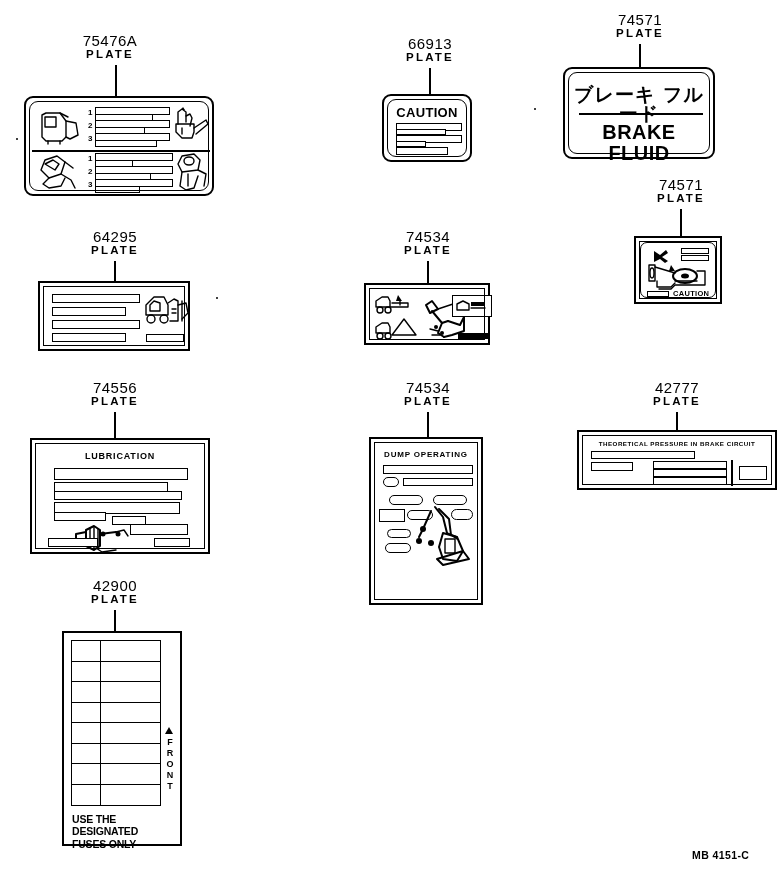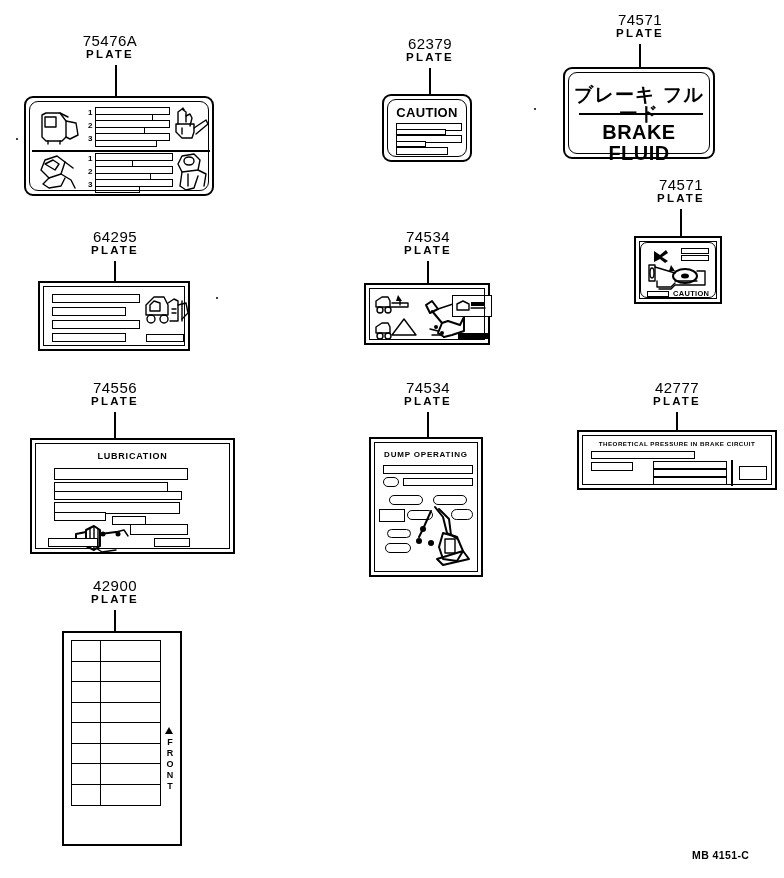--- a/index.html
+++ b/index.html
@@ -287,21 +287,21 @@
         <ellipse class="ln-thin" cx="17" cy="9" rx="5" ry="4"></ellipse>
         <path class="ln-thin" d="M10 20 L8 34 L14 38 L22 36 L26 24"></path>
         <path class="ln-thin" d="M26 18 L34 22 L32 34"></path>
         <path class="ln-thin" d="M16 22 L16 34"></path>
       </svg>
     </div>
   </div>
   <div class="speck" style="left:16px; top:138px;"></div>
 
   <div class="callout" style="left:375px; top:36px; width:110px;">
-    <span class="partno">62379</span>
+    <span class="partno">66913</span>
     <span class="partname">PLATE</span>
   </div>
   <div class="leader" style="left:429px; top:68px; height:27px;"></div>
 
   <div class="plate rounded double" style="left:382px; top:94px; width:90px; height:68px;">
     <div class="plate-inner">
       <div class="caution-hdr" style="top:4px;">CAUTION</div>
       <div class="bar" style="left:6px; top:21px; width:66px; height:8px;"></div>
       <div class="bar" style="left:6px; top:27px; width:50px; height:6px;"></div>
       <div class="bar" style="left:6px; top:33px; width:66px; height:8px;"></div>
@@ -430,21 +430,21 @@
       <div class="bar solid" style="left:86px; top:42px; width:30px; height:6px;"></div>
     </div>
   </div>
 
   <div class="callout" style="left:60px; top:380px; width:110px;">
     <span class="partno">74556</span>
     <span class="partname">PLATE</span>
   </div>
   <div class="leader" style="left:114px; top:412px; height:28px;"></div>
 
-  <div class="plate double" style="left:30px; top:438px; width:205px; height:116px;">
+  <div class="plate double" style="left:30px; top:438px; width:180px; height:116px;">
     <div class="plate-inner">
       <div class="lub-hdr" style="top:6px;">LUBRICATION</div>
 
       <div class="bar" style="left:16px; top:22px; width:134px; height:12px;"></div>
       <div class="bar" style="left:16px; top:36px; width:114px; height:11px;"></div>
       <div class="bar" style="left:16px; top:45px; width:128px; height:9px;"></div>
       <div class="bar" style="left:16px; top:56px; width:126px; height:12px;"></div>
       <div class="bar" style="left:16px; top:66px; width:52px; height:9px;"></div>
       <div class="bar" style="left:74px; top:70px; width:34px; height:9px;"></div>
       <div class="bar" style="left:92px; top:78px; width:58px; height:11px;"></div>
@@ -464,21 +464,21 @@
       <div class="bar" style="left:116px; top:92px; width:36px; height:9px;"></div>
     </div>
   </div>
 
   <div class="callout" style="left:373px; top:380px; width:110px;">
     <span class="partno">74534</span>
     <span class="partname">PLATE</span>
   </div>
   <div class="leader" style="left:427px; top:412px; height:26px;"></div>
 
-  <div class="plate double" style="left:369px; top:437px; width:114px; height:140px;">
+  <div class="plate double" style="left:369px; top:437px; width:114px; height:168px;">
     <div class="plate-inner">
       <div class="dump-hdr" style="top:6px;">DUMP OPERATING</div>
 
       <div class="bar" style="left:6px; top:20px; width:90px; height:9px;"></div>
       <div class="bar pill" style="left:6px; top:32px; width:16px; height:10px;"></div>
       <div class="bar" style="left:26px; top:33px; width:70px; height:8px;"></div>
 
       <div class="bar pill" style="left:12px; top:50px; width:34px; height:10px;"></div>
       <div class="bar pill" style="left:56px; top:50px; width:34px; height:10px;"></div>
       <div class="bar" style="left:2px; top:64px; width:26px; height:13px;"></div>
@@ -546,17 +546,21 @@
       <div class="fusecell lastcol"></div>
       <div class="fusecell"></div>
       <div class="fusecell lastcol"></div>
       <div class="fusecell lastrow"></div>
       <div class="fusecell lastcol lastrow"></div>
     </div>
 
     <div class="front-arrow" style="left:101px; top:94px;"></div>
     <div class="front-marker" style="left:101px; top:104px;">FRONT</div>
 
+    <div class="fusefoot" style="left:8px; top:180px; width:106px;">
+      <div>USE THE DESIGNATED</div>
+      <div>FUSES ONLY</div>
+    </div>
   </div>
 
   <div class="figref" style="left:692px; top:849px;">MB 4151-C</div>
 
 </div>
 
 </body></html>

